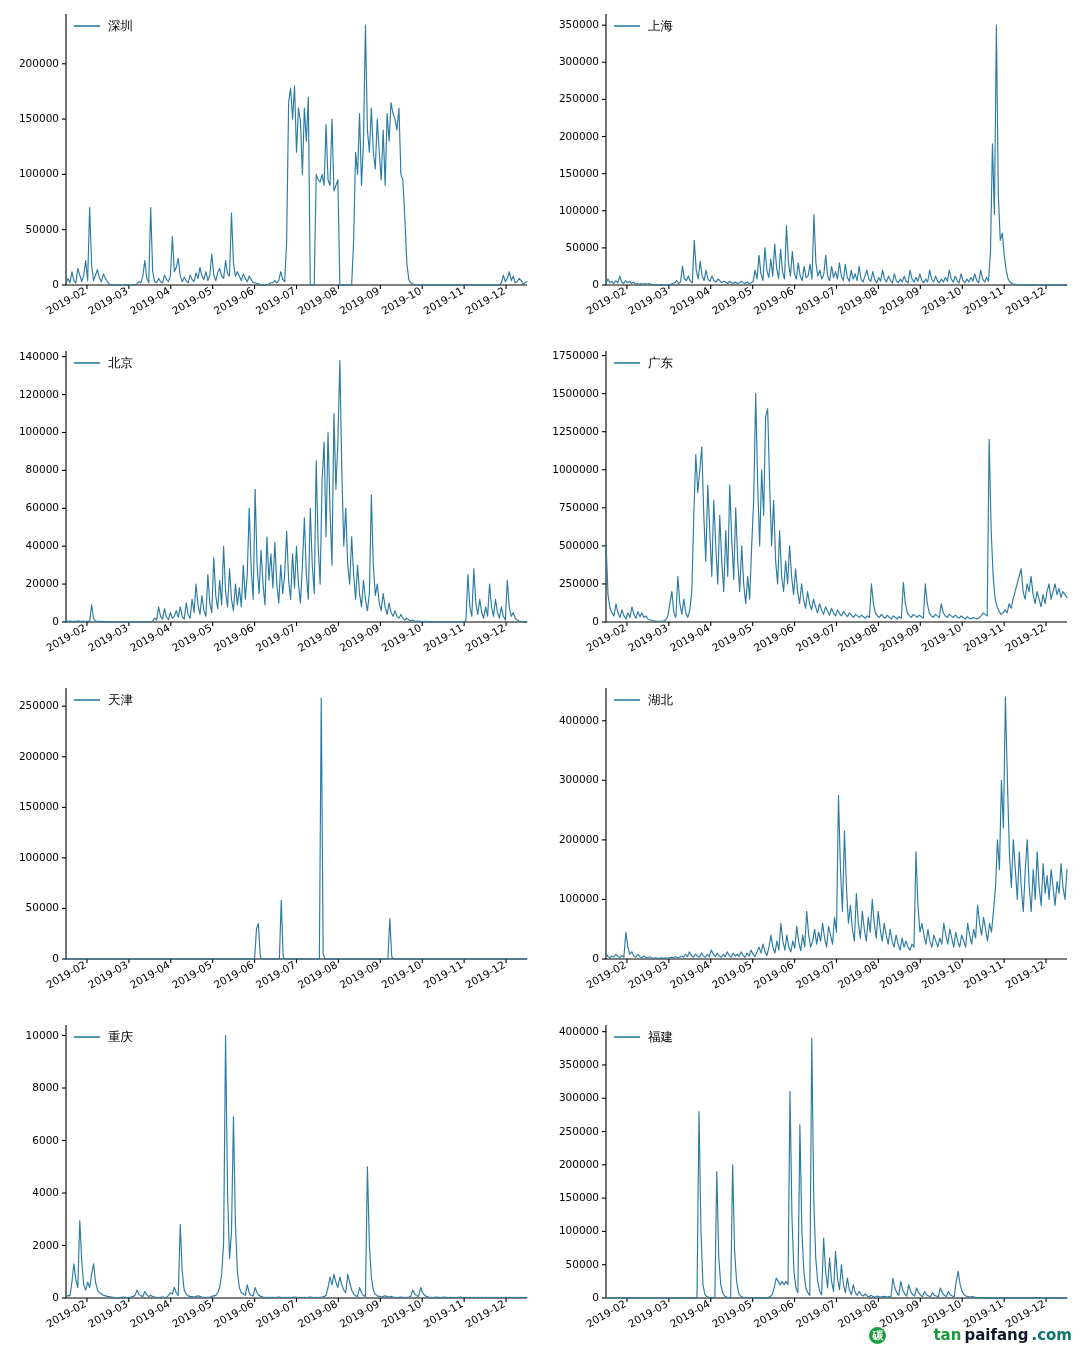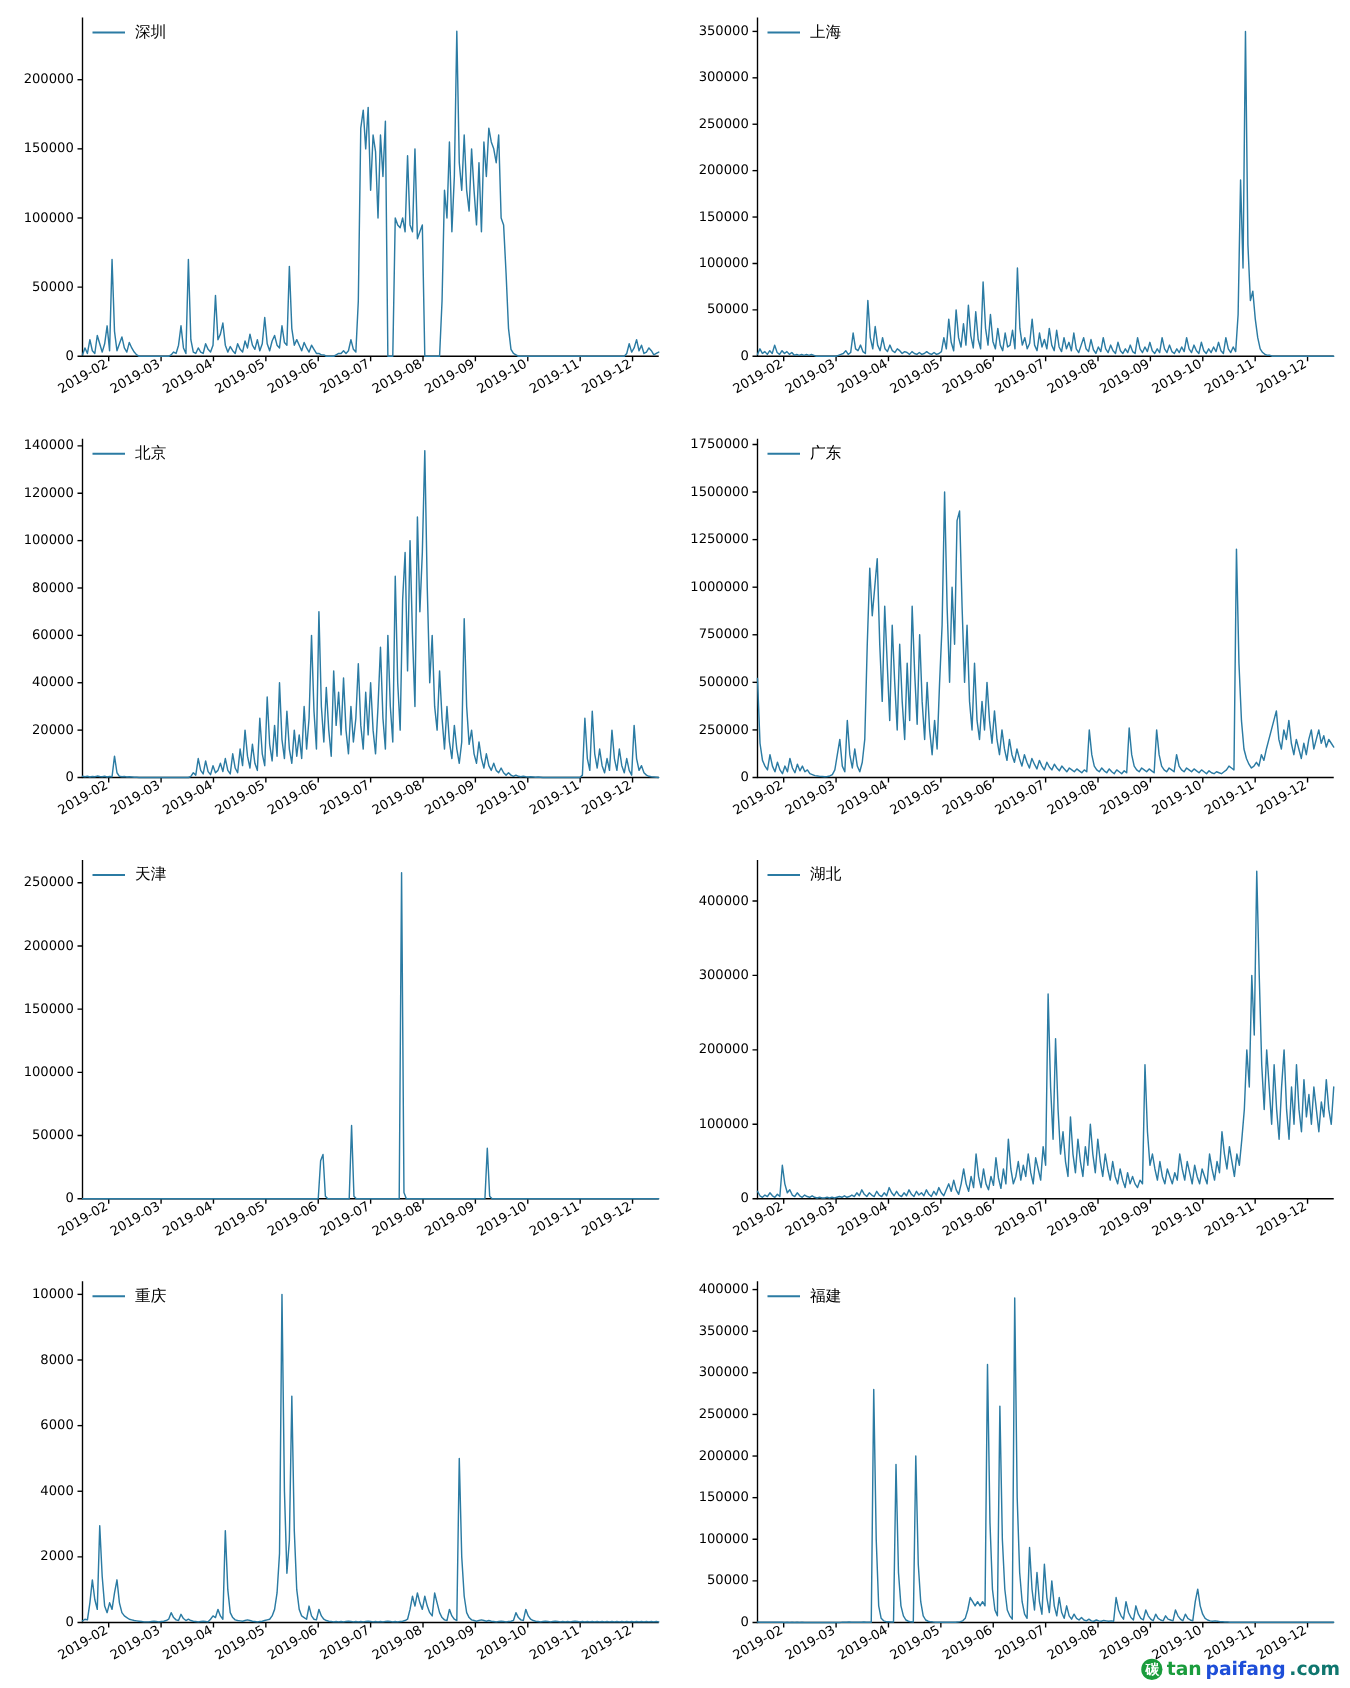--- a/index.html
+++ b/index.html
@@ -10,22 +10,22 @@
   svg.chart{display:block;width:100%;height:100%;}
   .axis-line{stroke:#000000;stroke-width:1.1;fill:none;}
   .tick-line{stroke:#000000;stroke-width:1.1;}
   .ytick-label{font-size:10.5px;fill:#000000;text-anchor:end;dominant-baseline:middle;font-family:"DejaVu Sans",sans-serif;}
   .xtick-label{font-size:10.5px;fill:#000000;font-family:"DejaVu Sans",sans-serif;}
   .series-path{fill:none;stroke:#2b7ba3;stroke-width:1.15;stroke-linejoin:round;stroke-linecap:round;}
   .legend-line{stroke:#2b7ba3;stroke-width:1.6;}
   .legend-text{font-size:12.5px;fill:#000000;dominant-baseline:middle;font-family:"DejaVu Sans",sans-serif;}
   .watermark{position:absolute;right:8px;bottom:6px;display:flex;align-items:center;gap:3px;font-size:15px;font-weight:bold;font-family:"DejaVu Sans",sans-serif;}
   .wm-badge{width:17px;height:17px;border-radius:50%;background:#1a9c3c;color:#fff;font-size:11px;display:flex;align-items:center;justify-content:center;}
-  .wm-a{color:#1a9c3c;}
-  .wm-b{color:#1d4ed8;}
+  .wm-a{color:#1a9c3c;margin-left:44px;}
+  .wm-b{color:#0f172a;}
   .wm-c{color:#0f766e;}
 </style>
 </head>
 <body>
 
 <div class="grid">
   <div class="cell">
     <div class="plot-wrap">
         <svg class="chart" viewBox="0 0 540 337" preserveAspectRatio="none">
           <path d="M66 14 L66 285 L527 285" class="axis-line"></path>

